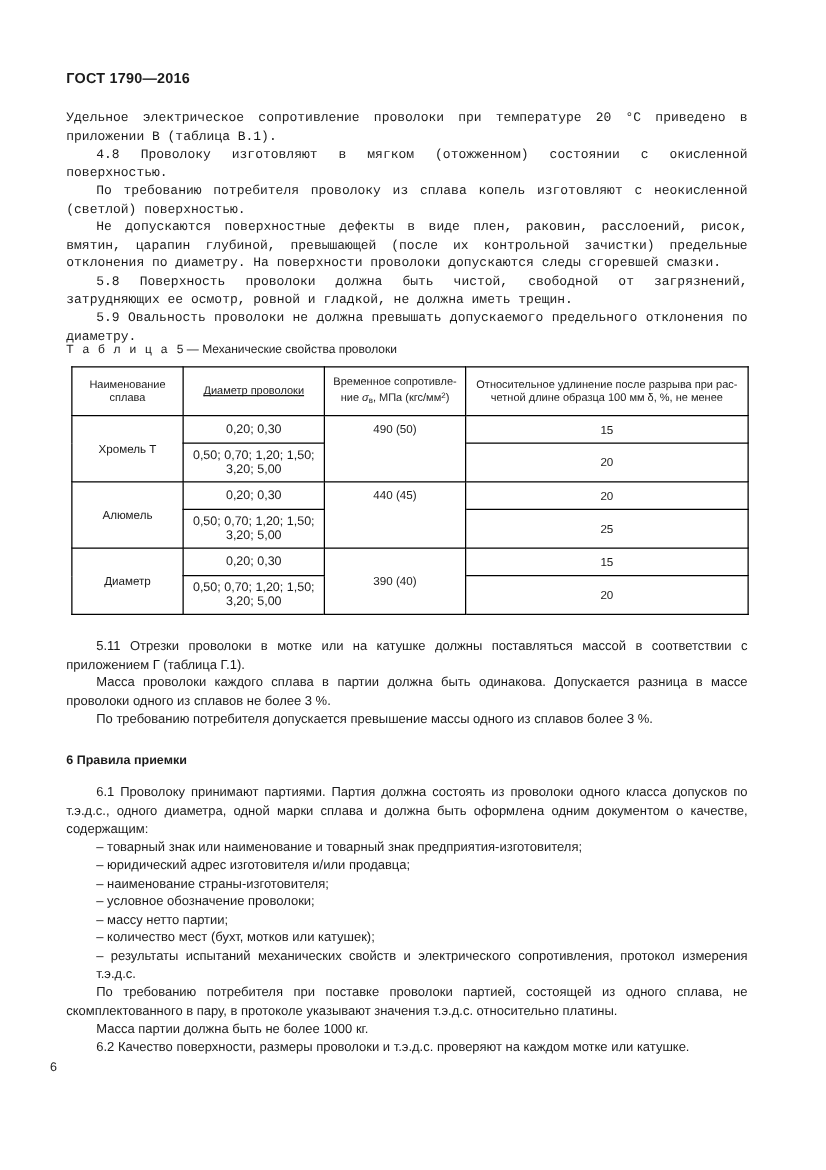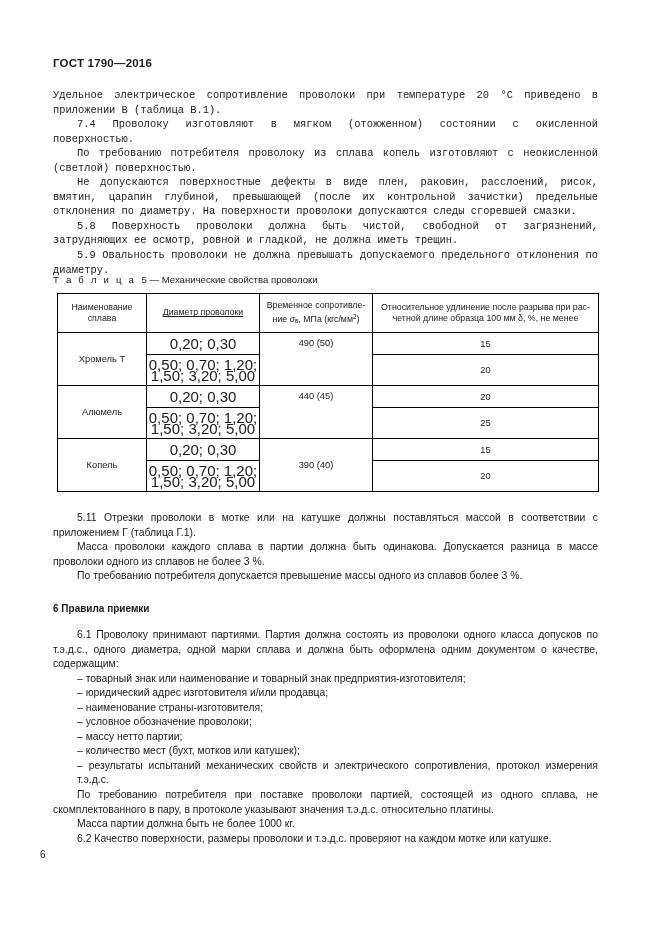--- a/index.html
+++ b/index.html
@@ -90,21 +90,21 @@
   .c1 { width: 89px; }
   .c2 { width: 113px; text-decoration: underline; }
   .c3 { width: 113px; }
   .c4 { width: 226px; }
   td.alloy {
     text-align: left;
     padding-left: 9px;
     font-size: 9.3px;
   }
   td.dia {
-    font-size: 15px;
+    font-size: 10px;
     line-height: 11.4px;
     padding: 2px 4px;
   }
   td.str {
     font-size: 9.3px;
   }
   td.str.top {
     vertical-align: top;
     padding-top: 5px;
   }
@@ -156,21 +156,21 @@
 </style>
 </head>
 <body>
 
 <div class="page">
 
   <div class="doc-header">ГОСТ 1790—2016</div>
 
   <div class="body-block">
     <p class="para">Удельное электрическое сопротивление проволоки при температуре 20 °С приведено в приложении В (таблица В.1).</p>
-    <p class="para indent">7.4 Проволоку изготовляют в мягком (отожженном) состоянии с окисленной поверхностью.</p>
+    <p class="para indent">4.8 Проволоку изготовляют в мягком (отожженном) состоянии с окисленной поверхностью.</p>
     <p class="para indent">По требованию потребителя проволоку из сплава копель изготовляют с неокисленной (светлой) поверхностью.</p>
     <p class="para indent gap-before">Не допускаются поверхностные дефекты в виде плен, раковин, расслоений, рисок, вмятин, царапин глубиной, превышающей (после их контрольной зачистки) предельные отклонения по диаметру. На поверхности проволоки допускаются следы сгоревшей смазки.</p>
     <p class="para indent">5.8 Поверхность проволоки должна быть чистой, свободной от загрязнений, затрудняющих ее осмотр, ровной и гладкой, не должна иметь трещин.</p>
     <p class="para indent">5.9 Овальность проволоки не должна превышать допускаемого предельного отклонения по диаметру.</p>
   </div>
 
   <div class="table-caption">
     <span class="sp">Т а б л и ц а</span>&nbsp;
     <span>5</span>
     <span>—</span>
@@ -215,21 +215,21 @@
         <td class="dia">0,20; 0,30</td>
         <td class="str top" rowspan="2">440 (45)</td>
         <td class="elong">20</td>
       </tr>
       <tr class="r-tall">
         <td class="dia">0,50; 0,70; 1,20; 1,50; 3,20; 5,00</td>
         <td class="elong">25</td>
       </tr>
 
       <tr class="r-short">
-        <td class="alloy" rowspan="2">Копель</td>
+        <td class="alloy" rowspan="2">Диаметр</td>
         <td class="dia">0,20; 0,30</td>
         <td class="str" rowspan="2">390 (40)</td>
         <td class="elong">15</td>
       </tr>
       <tr class="r-tall">
         <td class="dia">0,50; 0,70; 1,20; 1,50; 3,20; 5,00</td>
         <td class="elong">20</td>
       </tr>
     </tbody>
   </table>

